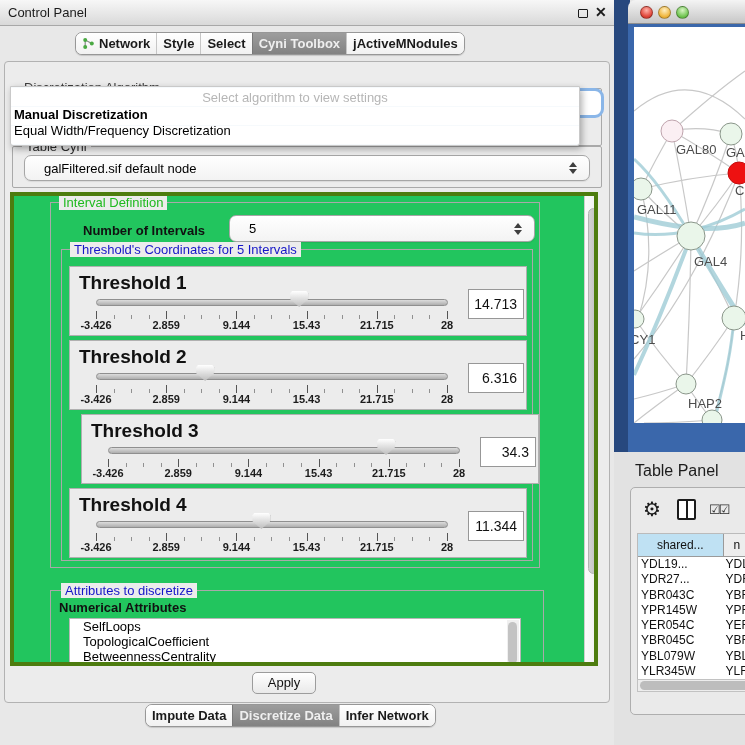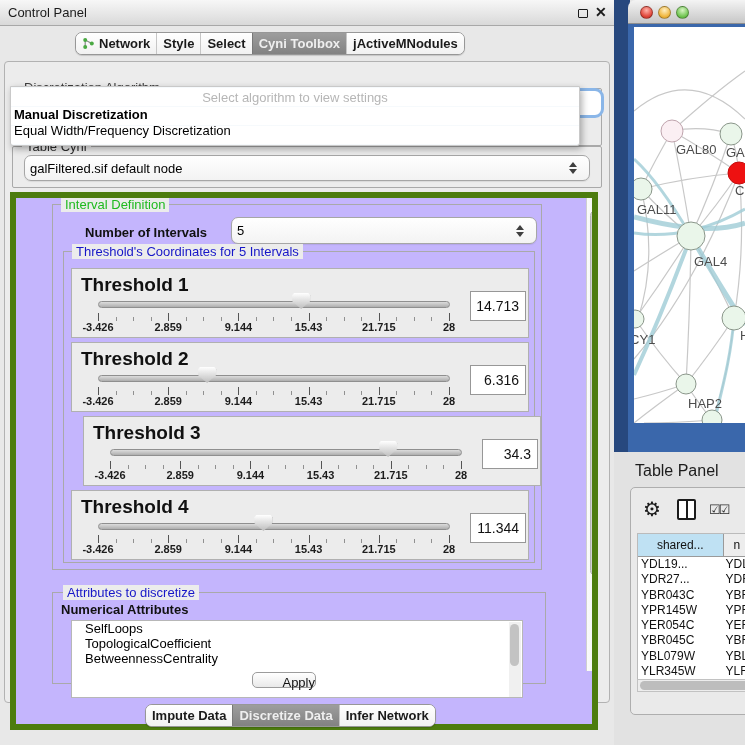--- a/index.html
+++ b/index.html
@@ -34,29 +34,29 @@
   
   #algo-popup{left:10px;top:86px;width:570px;height:60px;background:#fff;border:1px solid #c9c9c9;box-shadow:2px 3px 7px rgba(0,0,0,.32);z-index:20;background-image:linear-gradient(rgba(240,246,250,.6) 1px,transparent 1px);background-size:100% 19px;border-radius:0 0 3px 3px}
   #algo-popup .ph{display:block;text-align:center;font-size:13px;color:#b6b6b6;margin-top:3px;height:17px}
   #algo-popup .opt{display:block;font-size:13px;padding-left:3px;height:16px;line-height:16px;color:#000}
   #algo-popup .opt.sel{font-weight:bold}
 
   
   #td-group{left:12px;top:146px;width:590px;height:42px}
   #td-title{left:22px;top:139px;color:#2e2e2e}
   .combo{background:linear-gradient(#ffffff,#f3f3f3);border:1px solid #a6a6a6;border-radius:7px;font-size:13px;display:flex;align-items:center;box-shadow:0 1px 1px rgba(0,0,0,.08)}
-  .combo .val{padding-left:5px;color:#000}
+  .combo .val{padding-left:19px;color:#000}
   .spin{position:absolute;right:12px;top:50%;transform:translateY(-50%);display:flex;flex-direction:column;gap:2px}
   .spin i{display:block;width:0;height:0;border-left:4px solid transparent;border-right:4px solid transparent}
   .spin .up{border-bottom:5px solid #3f3f3f}
   .spin .dn{border-top:5px solid #3f3f3f}
   #td-combo{left:24px;top:155px;width:566px;height:26px}
 
   
-  #viewport{left:10px;top:192px;width:588px;height:538px;border:6px solid #4d7c0f;overflow:hidden;background:#c4b5fd}
+  #viewport{left:10px;top:192px;width:588px;height:474px;border:4px solid #4d7c0f;overflow:hidden;background:#22c55e}
   #v-scroll{left:570px;top:0;width:17px;height:473px;background:linear-gradient(90deg,#fbfbfb,#ececec);border-left:1px solid #cfcfcf}
   #v-thumb{left:3px;top:12px;width:11px;height:366px;background:linear-gradient(90deg,#d2d2d2,#bdbdbd);border:1px solid #b3b3b3;border-radius:6px}
 
   #interval-group{left:36px;top:6px;width:490px;height:366px;border:1px solid #a9a9a9}
   #interval-title{left:8px;top:-8px;color:#1fba1f}
   #noi-label{left:32px;top:20px;font-size:13px;font-weight:bold}
   #noi-combo{left:178px;top:12px;width:306px;height:27px}
   #thr-group{left:10px;top:46px;width:472px;height:312px;border:1px solid #a9a9a9}
   #thr-title{left:8px;top:-8px;color:#1616c8}
   #thr-list{left:7px;top:16px;width:458px;height:296px}
@@ -72,21 +72,21 @@
   .thr-value{position:absolute;left:398px;top:22px;width:56px;height:30px;background:#fff;border:1px solid #979797;font-size:14px;text-align:right;padding:6px 6px 0 0}
 
   #attr-group{left:36px;top:394px;width:494px;height:92px;border:1px solid #a9a9a9}
   #attr-title{left:10px;top:-8px;color:#1616c8}
   #attr-sub{left:8px;top:9px;font-size:13px;font-weight:bold}
   #attr-list{left:18px;top:27px;width:452px;height:78px;background:#fff;border:1px solid #b7b7b7;overflow:hidden}
   .attr-item{font-size:13px;line-height:15px;padding-left:13px;color:#000}
   #attr-scroll{position:absolute;right:1px;top:1px;width:12px;height:76px;background:#f0f0f0}
   #attr-thumb{position:absolute;left:1px;top:2px;width:9px;height:42px;background:#c3c3c3;border-radius:5px}
 
-  #apply-btn{left:252px;top:672px;width:64px;height:16px;background:linear-gradient(#ffffff,#e9e9e9);border:1px solid #9c9c9c;border-radius:5px;font-size:13px;text-align:right;line-height:20px}
+  #apply-btn{left:252px;top:672px;width:64px;height:22px;background:linear-gradient(#ffffff,#e9e9e9);border:1px solid #9c9c9c;border-radius:5px;font-size:13px;text-align:center;line-height:20px}
 
   
   #navy-strip{left:614px;top:0;width:16px;height:452px;background:#27487e}
   #net-window{left:628px;top:0;width:117px;height:452px}
   #net-titlebar{left:0;top:0;width:117px;height:24px;background:linear-gradient(#f4f4f4,#c7c7c7);border-bottom:1px solid #8e8e8e;border-top-left-radius:8px}
   .tl{position:absolute;top:6px;width:13px;height:13px;border-radius:50%;border:1px solid rgba(0,0,0,.3)}
   .tl.red{left:12px;background:radial-gradient(circle at 50% 30%,#ffb3aa,#e0463a 65%,#a32a20)}
   .tl.yellow{left:30px;background:radial-gradient(circle at 50% 30%,#ffeec0,#f0b73f 65%,#c08a1d)}
   .tl.green{left:48px;background:radial-gradient(circle at 50% 30%,#d8f5c4,#72c653 65%,#47962c)}
   #net-content{left:0;top:24px;width:117px;height:428px;background:#3a67ab}

